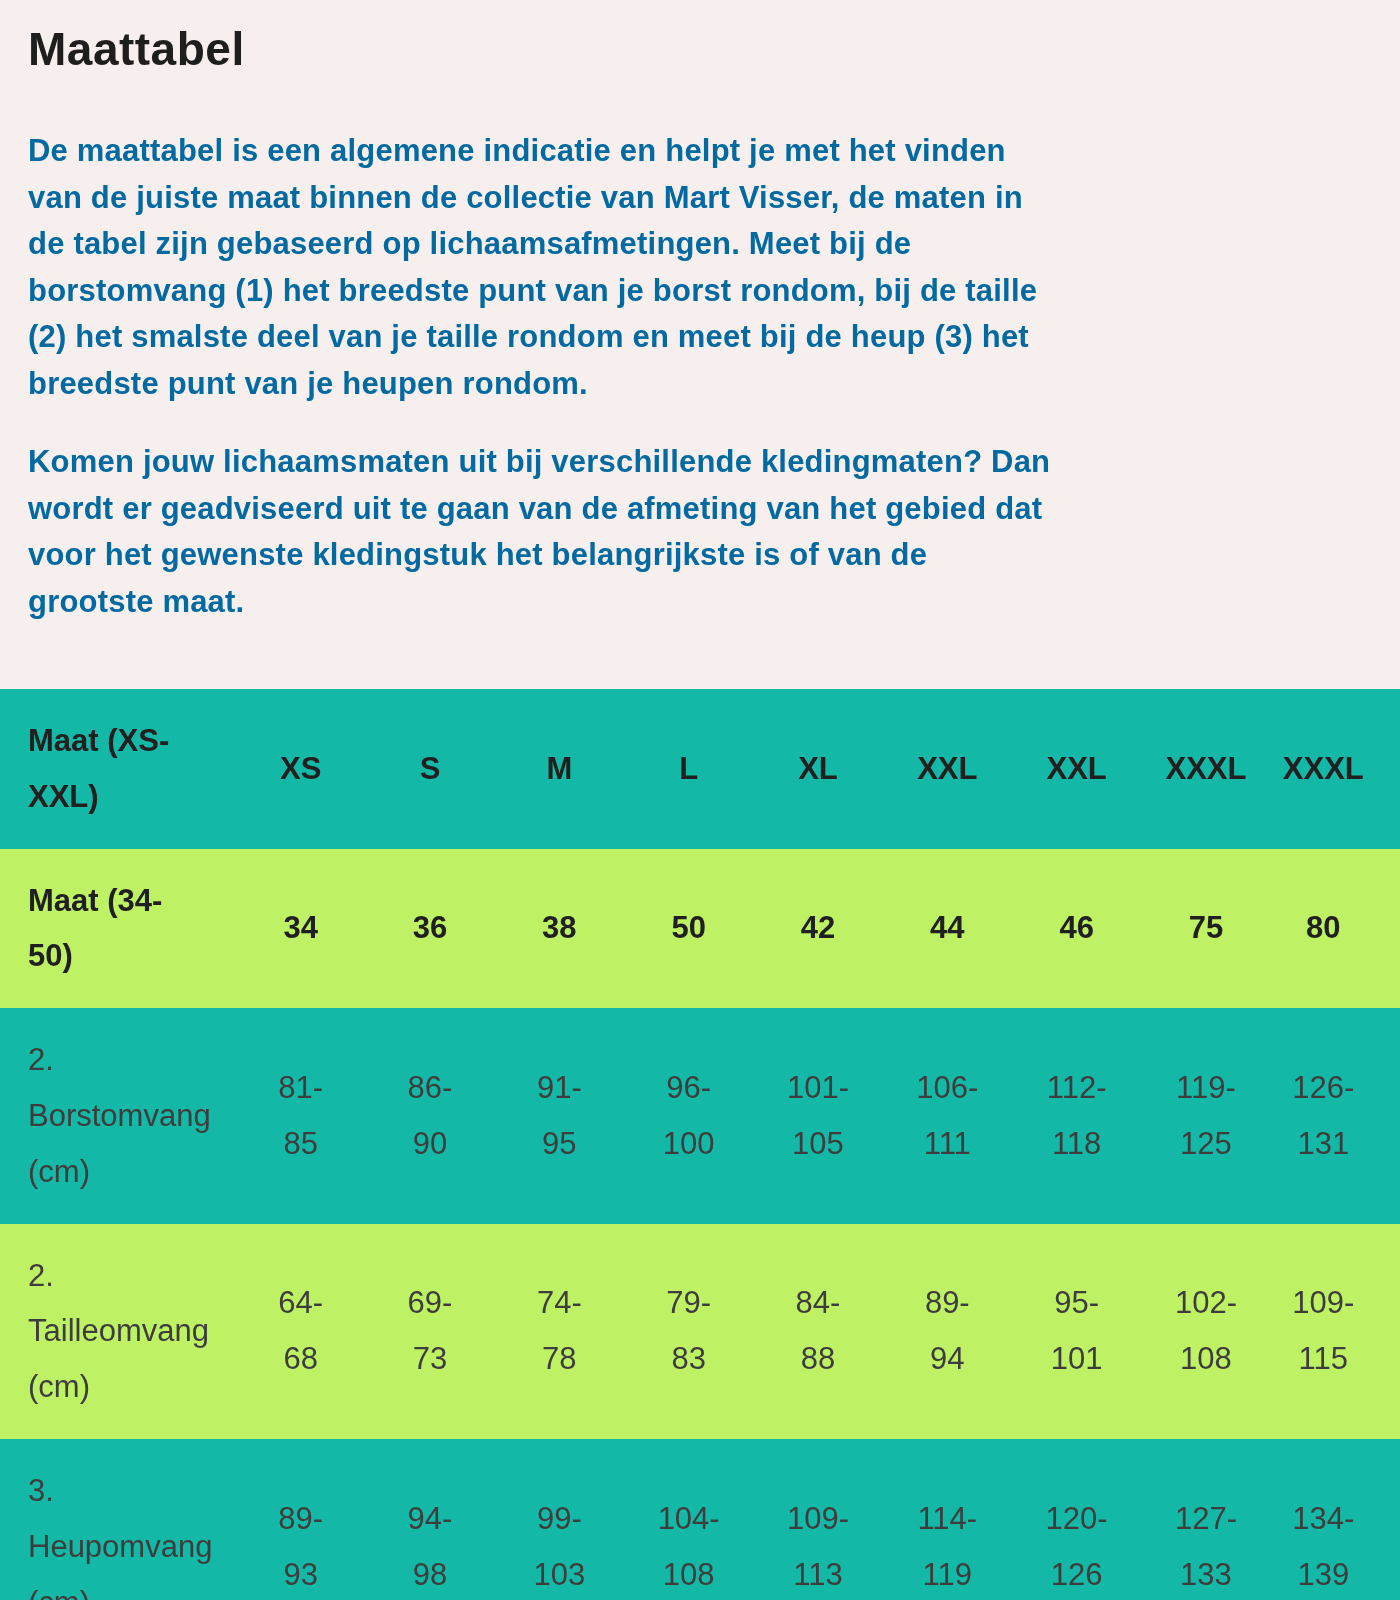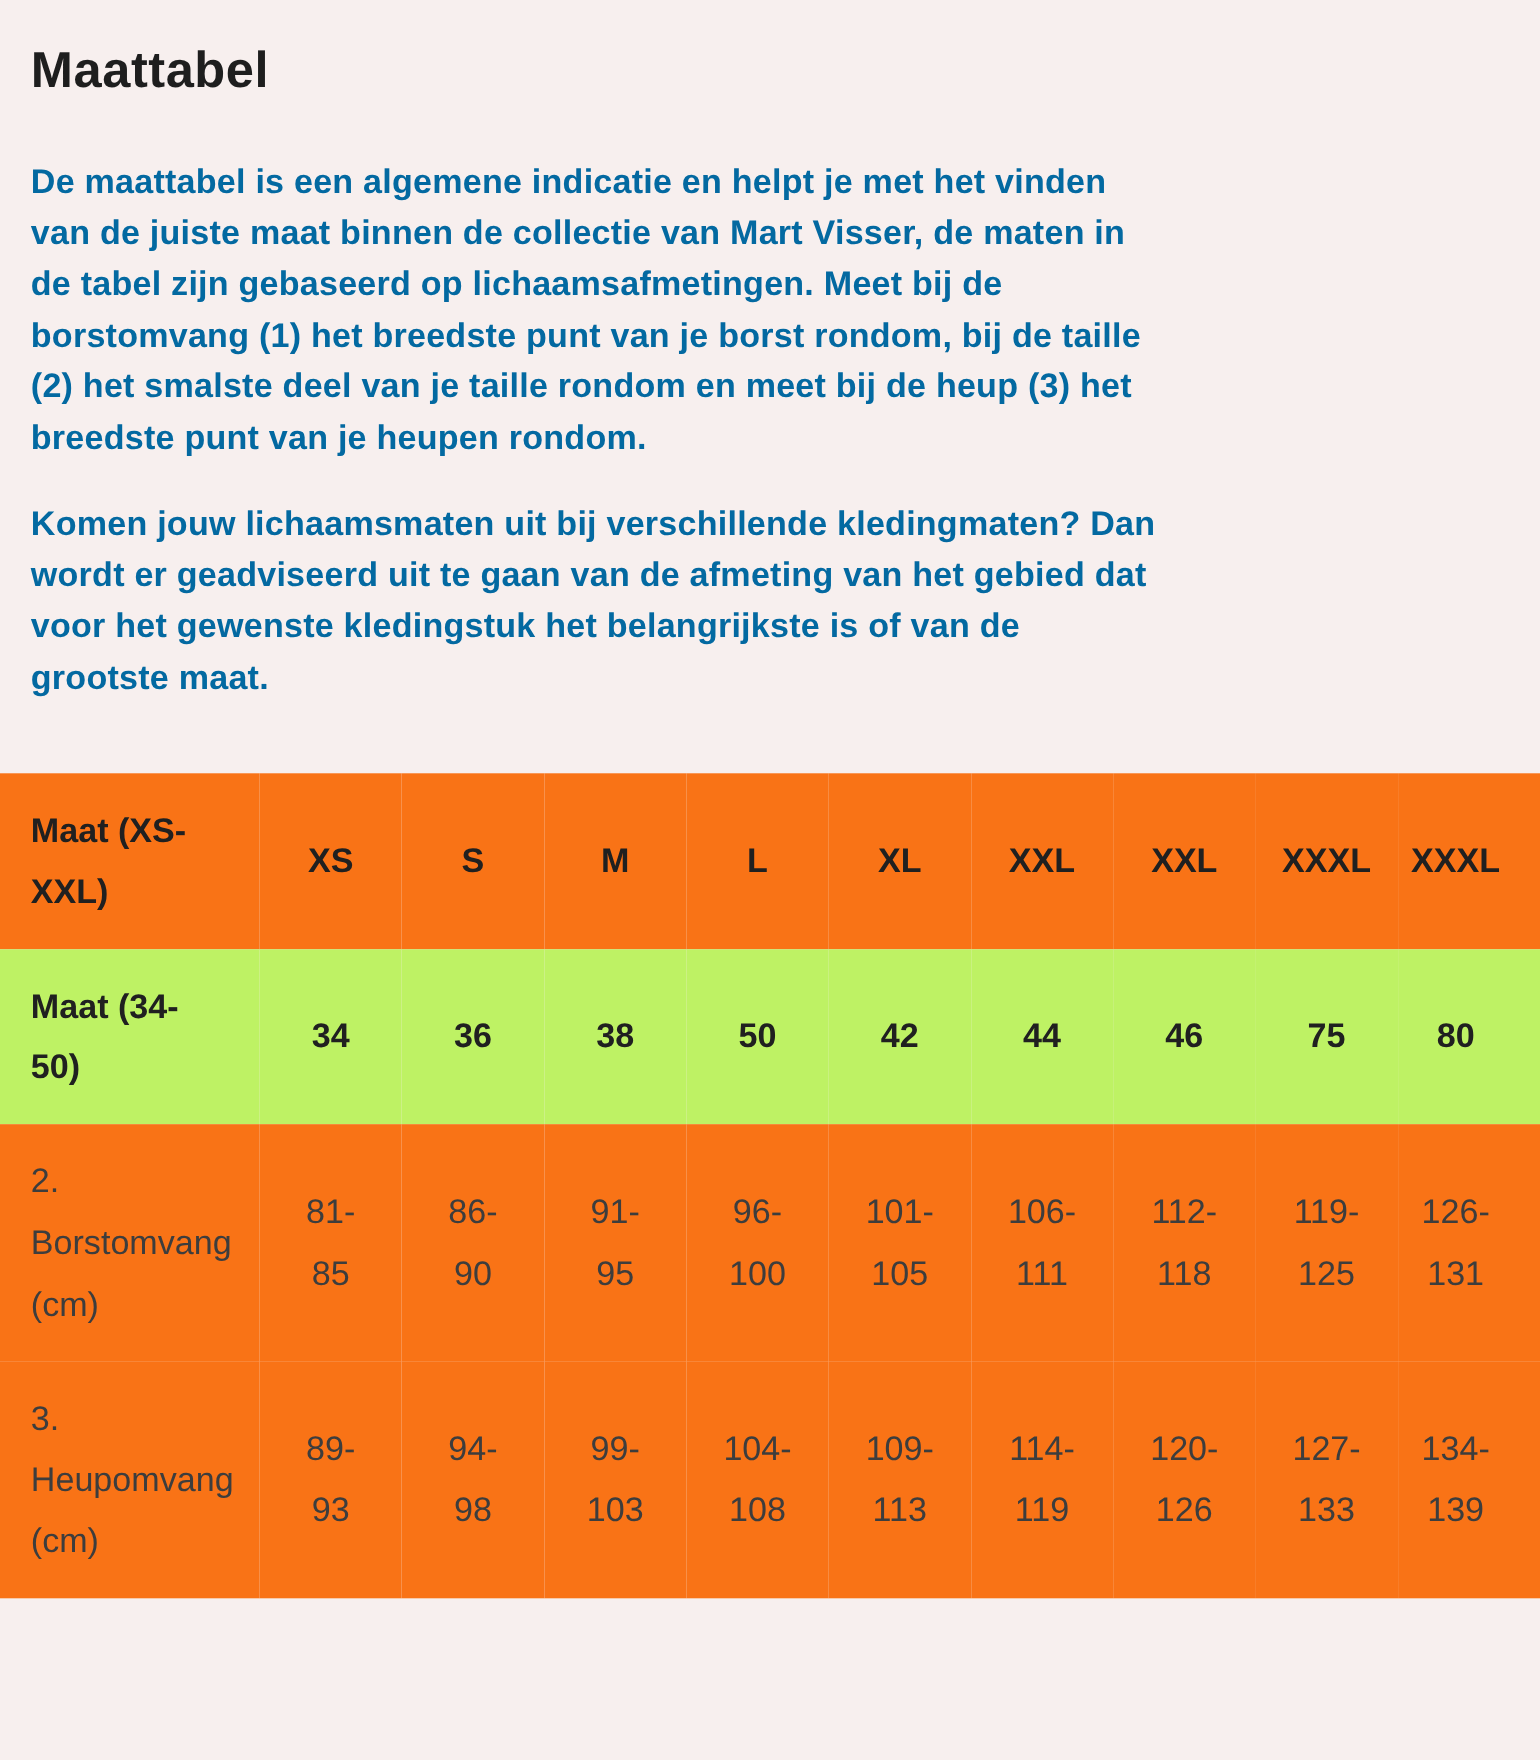--- a/index.html
+++ b/index.html
@@ -9,21 +9,21 @@
     overflow: hidden;
   }
   body {
     background: #f7efee;
     color: #1e1e1e;
     font-family: "Liberation Sans", sans-serif;
   }
   .page {
     width: 1127px;
     height: 1600px;
-    padding-top: 40px;
+    padding-top: 26px;
   }
   .text-block {
     padding-left: 28px;
     padding-right: 70px;
   }
   h1.page-title {
     font-size: 46px;
     font-weight: 700;
     line-height: 1.0;
     letter-spacing: 0.5px;
@@ -56,21 +56,21 @@
     text-align: left;
     padding-left: 28px;
     padding-right: 14px;
   }
   table.size-table td.value-cell {
     text-align: center;
   }
   table.size-table td:last-child {
     padding-right: 34px;
   }
-  tr.row-white { background: #f97316; margin-top: 32px; }
+  tr.row-white { background: #14b8a6; margin-top: 32px; }
   tr.row-pink  { background: #bef264; }
   tr.row-bold td {
     font-weight: 700;
     color: #202020;
   }
   tr.row-regular td {
     font-weight: 400;
     color: #3d3d3d;
   }
 </style>
@@ -128,20 +128,32 @@
         <td class="value-cell">81-<br>85</td>
         <td class="value-cell">86-<br>90</td>
         <td class="value-cell">91-<br>95</td>
         <td class="value-cell">96-<br>100</td>
         <td class="value-cell">101-<br>105</td>
         <td class="value-cell">106-<br>111</td>
         <td class="value-cell">112-<br>118</td>
         <td class="value-cell">119-<br>125</td>
         <td class="value-cell">126-<br>131</td>
       </tr>
+      <tr class="row-pink row-regular">
+        <td class="label-cell">2. Tailleomvang (cm)</td>
+        <td class="value-cell">64-<br>68</td>
+        <td class="value-cell">69-<br>73</td>
+        <td class="value-cell">74-<br>78</td>
+        <td class="value-cell">79-<br>83</td>
+        <td class="value-cell">84-<br>88</td>
+        <td class="value-cell">89-<br>94</td>
+        <td class="value-cell">95-<br>101</td>
+        <td class="value-cell">102-<br>108</td>
+        <td class="value-cell">109-<br>115</td>
+      </tr>
       <tr class="row-white row-regular">
         <td class="label-cell">3. Heupomvang (cm)</td>
         <td class="value-cell">89-<br>93</td>
         <td class="value-cell">94-<br>98</td>
         <td class="value-cell">99-<br>103</td>
         <td class="value-cell">104-<br>108</td>
         <td class="value-cell">109-<br>113</td>
         <td class="value-cell">114-<br>119</td>
         <td class="value-cell">120-<br>126</td>
         <td class="value-cell">127-<br>133</td>

